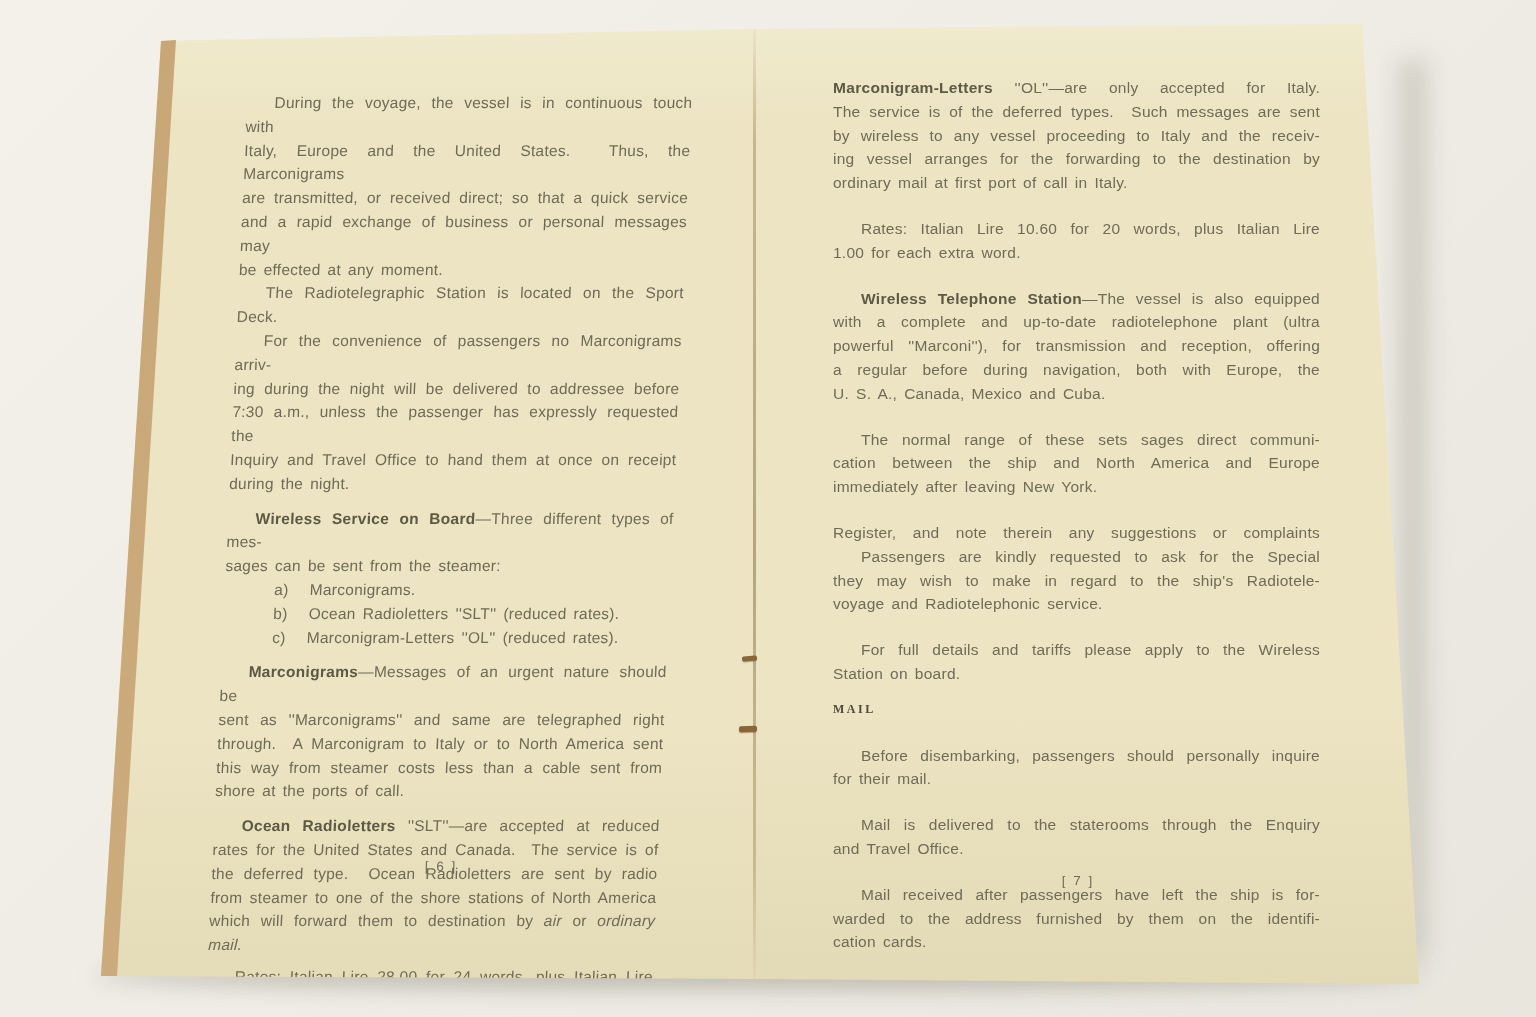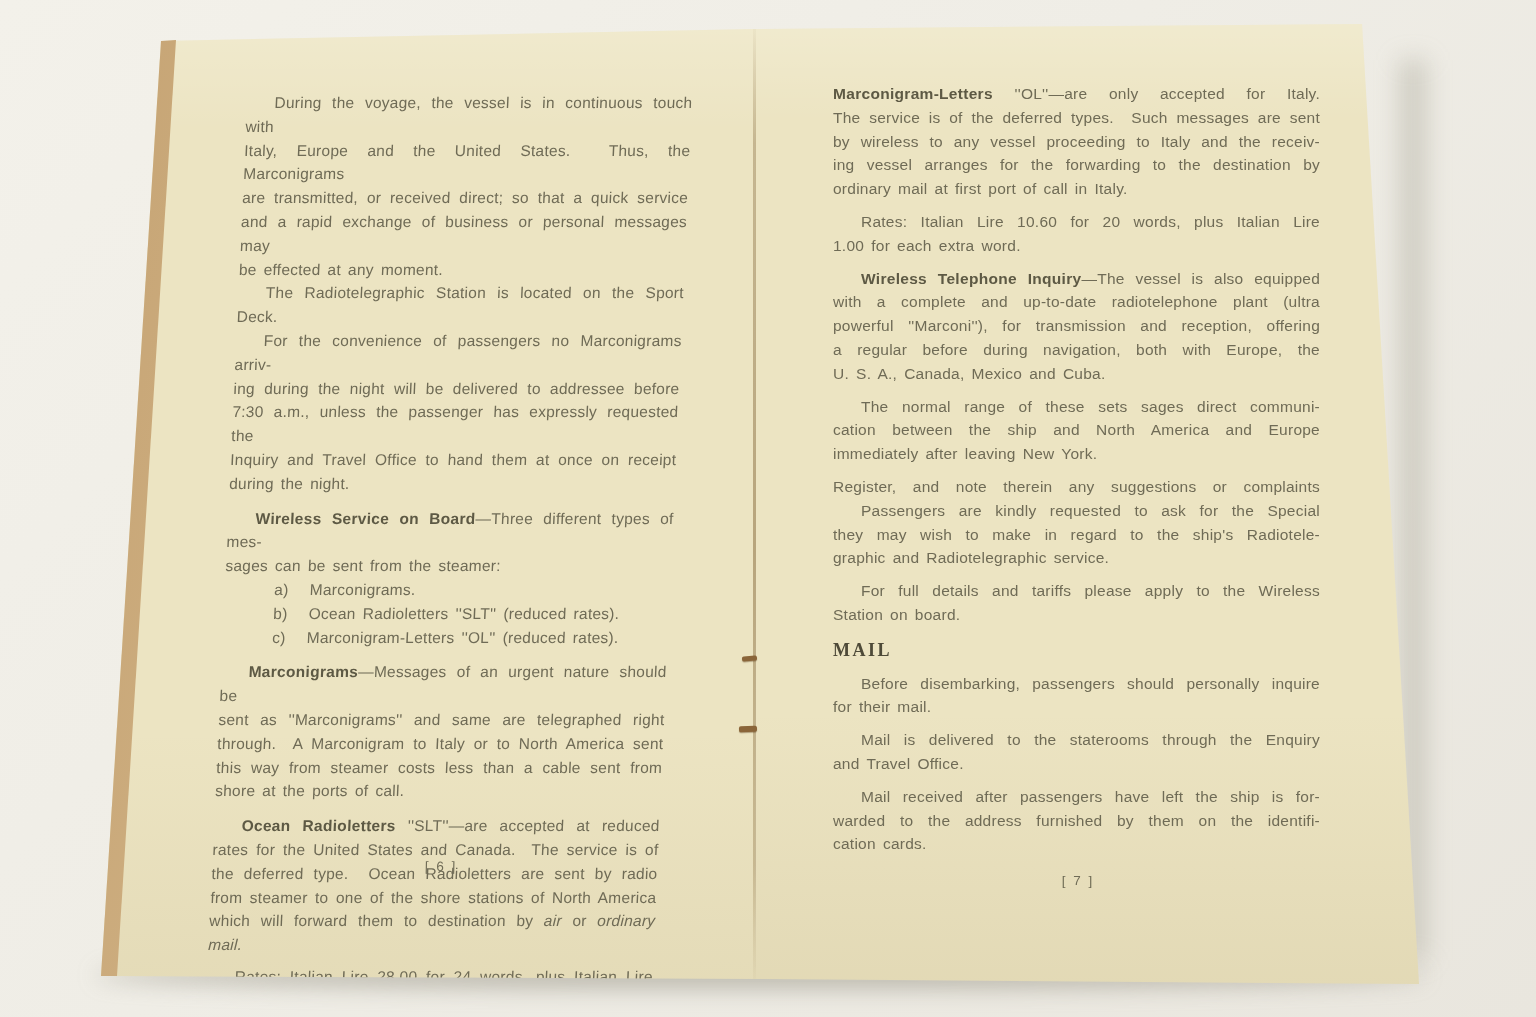--- a/index.html
+++ b/index.html
@@ -39,32 +39,32 @@
   }
   .spine{position:absolute;left:753px;top:29px;width:3px;height:950px;
     background:linear-gradient(to bottom,rgba(150,125,80,.05),rgba(150,125,80,.45) 12%,rgba(140,112,66,.55) 55%,rgba(150,125,80,.40) 88%,rgba(150,125,80,.05));}
   .stitch{position:absolute;background:#8a6539;border-radius:2px;box-shadow:0 1px 1px rgba(90,60,25,.4);}
   .stitch.s1{left:742px;top:656px;width:15px;height:5px;transform:rotate(-4deg);}
   .stitch.s2{left:739px;top:726px;width:18px;height:6px;transform:rotate(-3deg);}
   
   .text-block{position:absolute;color:var(--text-color,#6f6b56);
     font-size:15.5px;line-height:23.8px;letter-spacing:.25px;word-spacing:2.5px;}
   .tl{left:247px;top:91px;width:446px;transform:skewX(-2.6deg);transform-origin:0 0;}
-  .tr{left:833px;top:82px;width:487px;}
+  .tr{left:833px;top:76px;width:487px;}
   .line{text-align:justify;text-align-last:justify;white-space:pre-wrap;}
   .line.last{text-align-last:left;}
   .line.indent{text-indent:28px;}
   .para.list .line{text-align:left;text-align-last:left;white-space:pre;padding-left:50px;}
   .tl .para + .para.section{margin-top:11px;}
   .para.gap{margin-top:8px;}
-  .tr .para + .para{margin-top:9px;}
+  .tr .para + .para{margin-top:22px;}
   .tr .para + .para.heading{margin-top:12px;}
   .lead{font-weight:700;color:var(--lead-color,#5d5944);letter-spacing:.3px;}
   .para.heading .line{font-family:"Liberation Serif",serif;font-weight:700;
-    font-size:18px;letter-spacing:2.5px;color:var(--heading-color,#4e4a38);
+    font-size:12px;letter-spacing:2.5px;color:var(--heading-color,#4e4a38);
     text-align:left;text-align-last:left;}
   .page-number{position:absolute;width:120px;text-align:center;
     color:var(--text-color,#6f6b56);font-size:13.5px;letter-spacing:2px;}
   .pn-left{left:381px;top:859px;transform:skewX(-1deg);}
   .pn-right{left:1018px;top:873px;}
 </style>
 </head>
 <body>
 
 <div class="scene">
@@ -132,36 +132,36 @@
           <div class="line">The service is of the deferred types.  Such messages are sent</div>
           <div class="line">by wireless to any vessel proceeding to Italy and the receiv-</div>
           <div class="line">ing vessel arranges for the forwarding to the destination by</div>
           <div class="line last">ordinary mail at first port of call in Italy.</div>
         </div>
         <div class="para body">
           <div class="line indent">Rates: Italian Lire 10.60 for 20 words, plus Italian Lire</div>
           <div class="line last">1.00 for each extra word.</div>
         </div>
         <div class="para section">
-          <div class="line indent"><b class="lead">Wireless Telephone Inquiry</b>—The vessel is also equipped</div>
+          <div class="line indent"><b class="lead">Wireless Telephone Station</b>—The vessel is also equipped</div>
           <div class="line">with a complete and up-to-date radiotelephone plant (ultra</div>
           <div class="line">powerful ''Marconi''), for transmission and reception, offering</div>
           <div class="line">a regular before during navigation, both with Europe, the</div>
           <div class="line last">U. S. A., Canada, Mexico and Cuba.</div>
         </div>
         <div class="para body">
           <div class="line indent">The normal range of these sets sages direct communi-</div>
           <div class="line">cation between the ship and North America and Europe</div>
           <div class="line last">immediately after leaving New York.</div>
         </div>
         <div class="para body">
           <div class="line">Register, and note therein any suggestions or complaints</div>
           <div class="line indent">Passengers are kindly requested to ask for the Special</div>
           <div class="line">they may wish to make in regard to the ship's Radiotele-</div>
-          <div class="line last">graphic and Radiotelegraphic service.</div>
+          <div class="line last">voyage and Radiotelephonic service.</div>
         </div>
         <div class="para body">
           <div class="line indent">For full details and tariffs please apply to the Wireless</div>
           <div class="line last">Station on board.</div>
         </div>
         <div class="para heading">
           <div class="line last">MAIL</div>
         </div>
         <div class="para body">
           <div class="line indent">Before disembarking, passengers should personally inquire</div>

